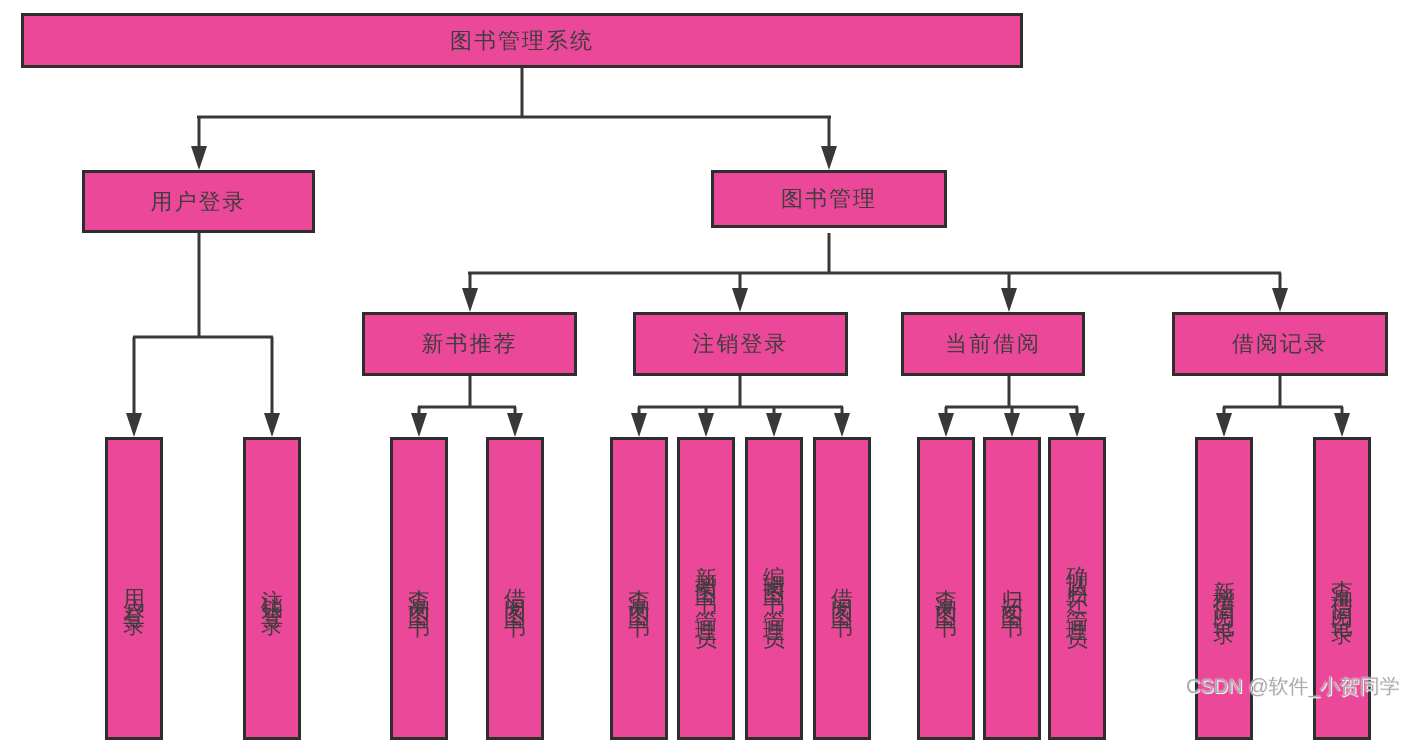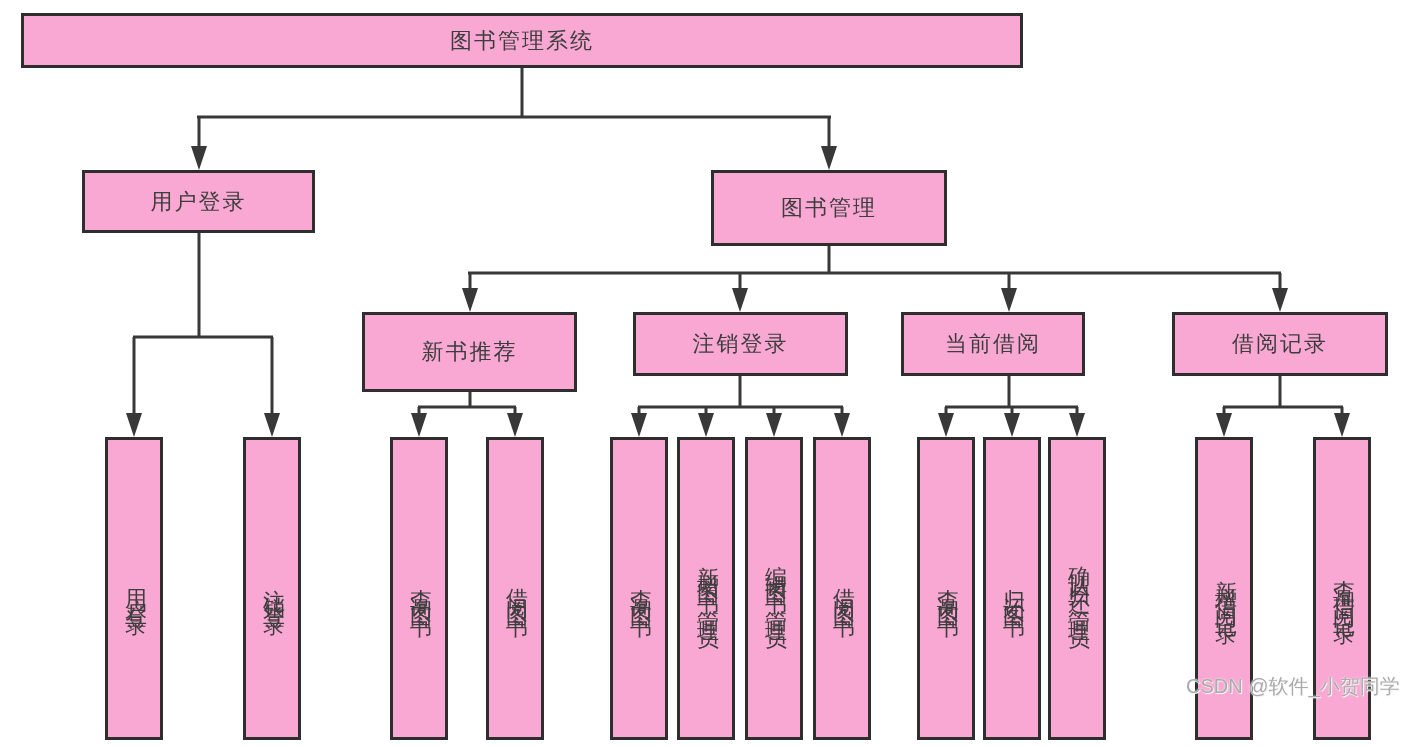--- a/index.html
+++ b/index.html
@@ -14,26 +14,25 @@
   #connectors {
     position: absolute;
     left: 0; top: 0;
     width: 1405px; height: 747px;
     pointer-events: none;
   }
   .box {
     position: absolute;
     box-sizing: border-box;
     border: 3px solid #2e2e2e;
-    background: #f9a8d4;
+    background: #ec4899;
     display: flex;
     align-items: center;
     justify-content: center;
     color: #3d3d3d;
-    font-family: Liberation Mono, monospace;
   }
   .hlabel {
     font-size: 22px;
     letter-spacing: 2px;
     white-space: nowrap;
     color: #3d3d3d;
   }
   .vtext {
     writing-mode: vertical-rl;
     text-orientation: mixed;
@@ -71,25 +70,25 @@
          M1216 413h16l-8 24z M1334 413h16l-8 24z"></path>
   </svg>
 
   <div class="box" style="left:21px;top:13px;width:1002px;height:55px">
     <span class="hlabel">图书管理系统</span>
   </div>
 
   <div class="box" style="left:82px;top:170px;width:233px;height:63px">
     <span class="hlabel">用户登录</span>
   </div>
-  <div class="box" style="left:711px;top:170px;width:236px;height:76px">
+  <div class="box" style="left:711px;top:170px;width:236px;height:58px">
     <span class="hlabel">图书管理</span>
   </div>
 
-  <div class="box" style="left:362px;top:312px;width:215px;height:80px">
+  <div class="box" style="left:362px;top:312px;width:215px;height:64px">
     <span class="hlabel">新书推荐</span>
   </div>
   <div class="box" style="left:633px;top:312px;width:215px;height:64px">
     <span class="hlabel">注销登录</span>
   </div>
   <div class="box" style="left:901px;top:312px;width:184px;height:64px">
     <span class="hlabel">当前借阅</span>
   </div>
   <div class="box" style="left:1172px;top:312px;width:216px;height:64px">
     <span class="hlabel">借阅记录</span>

